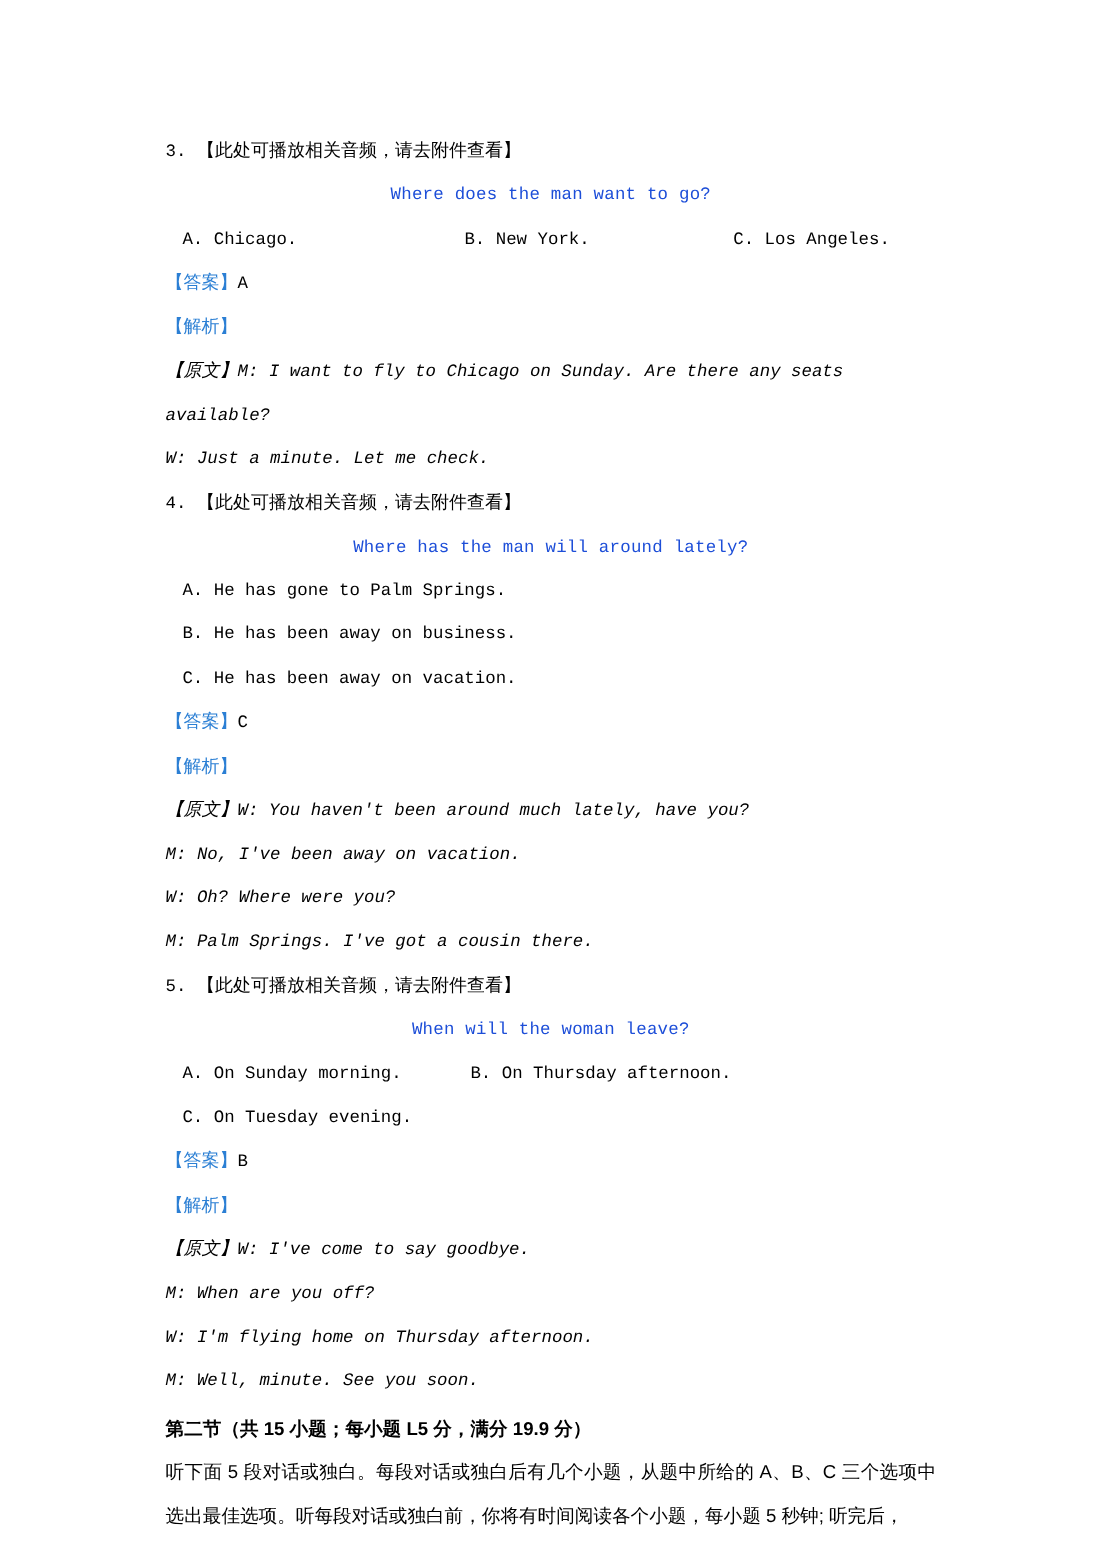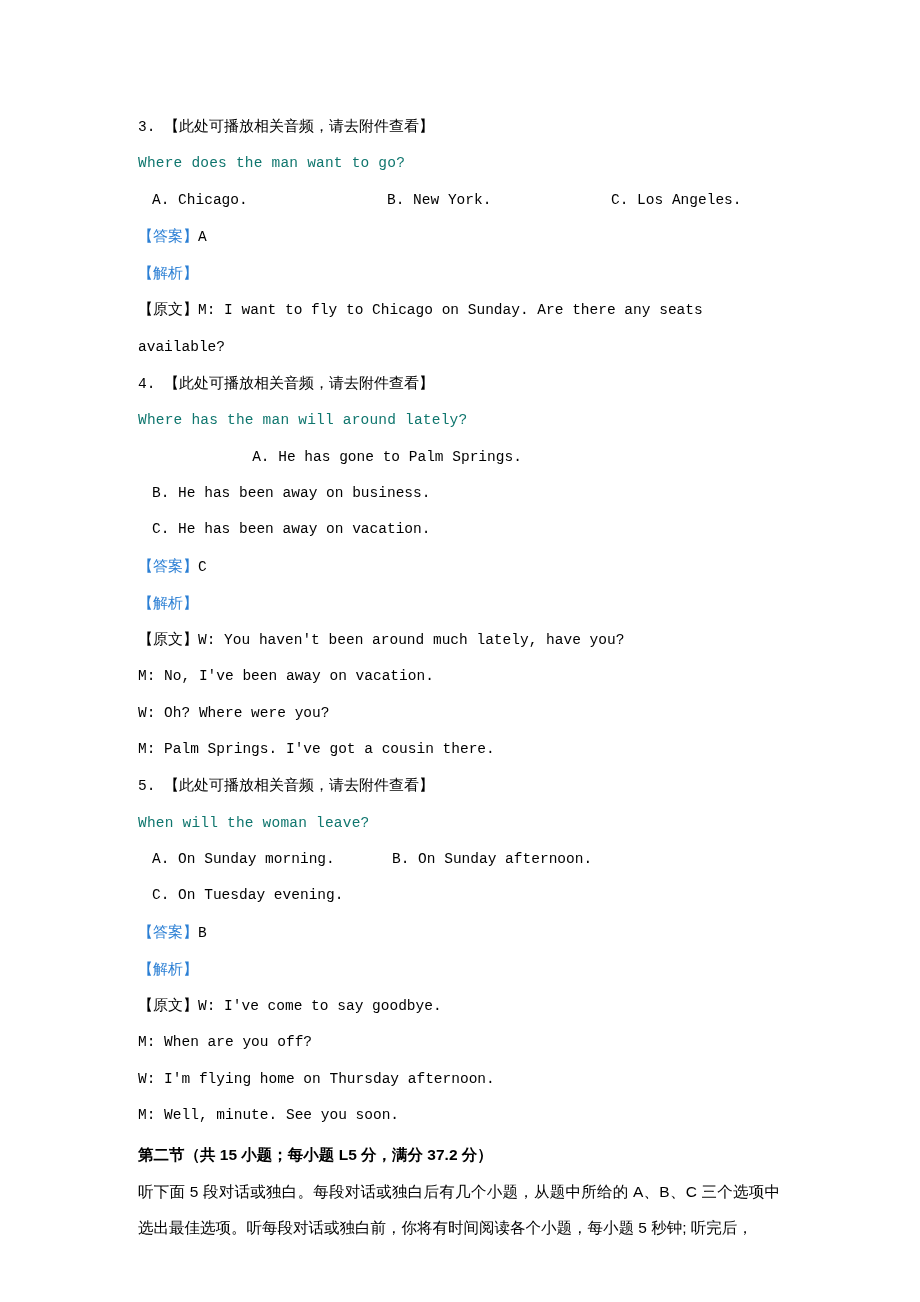--- a/index.html
+++ b/index.html
@@ -22,21 +22,22 @@
   }
   .q-block {
     margin-bottom: 0;
   }
   .line {
     font-family: "Liberation Mono", monospace;
     font-size: 14.5px;
     line-height: 36.3px;
     letter-spacing: 0.2px;
     white-space: normal;
-    color: #0f766e;
+    color: #1d4ed8;
+    text-align: center;
   }
   .q-head {
     font-family: "Liberation Mono", monospace;
     font-size: 14.5px;
     line-height: 36.3px;
   }
   .q-head .num {
     font-family: "Liberation Mono", monospace;
   }
   .q-head .audio {
@@ -61,20 +62,21 @@
   }
   .tagline .val {
     color: #000;
     font-family: "Liberation Mono", monospace;
     font-size: 14.5px;
   }
   .src-line {
     font-family: "Liberation Mono", monospace;
     font-size: 14.5px;
     line-height: 36.3px;
+    font-style: italic;
   }
   .src-line .label {
     font-family: "Liberation Sans", sans-serif;
     font-size: 15px;
   }
   .section-head {
     font-family: "Liberation Sans", sans-serif;
     font-weight: bold;
     font-size: 15.5px;
     line-height: 36.3px;
@@ -82,21 +84,21 @@
   }
   .section-body {
     font-family: "Liberation Sans", sans-serif;
     font-size: 15.5px;
     line-height: 36.3px;
     text-align: justify;
   }
   
   .tab-a { display: inline-block; min-width: 235px; }
   .tab-b { display: inline-block; min-width: 224px; }
-  .tab-a2 { display: inline-block; min-width: 470px; text-align: center; }
+  .tab-a2 { display: inline-block; min-width: 470px; }
   .tab-a3 { display: inline-block; min-width: 120px; }
   .tab-a4 { display: inline-block; min-width: 240px; }
   .tab-b4 { display: inline-block; min-width: 218px; }
 </style>
 </head>
 <body>
 
 <div class="page">
 
   <div class="q-block">
@@ -108,20 +110,21 @@
     <div class="opts">
       <span class="opt tab-a">A. Chicago.</span><span class="opt tab-b">B. New York.</span><span class="opt">C. Los Angeles.</span>
     </div>
     <div class="tagline">
       <span>【答案】</span><span class="val">A</span>
     </div>
     <div class="tagline">【解析】</div>
     <div class="src-line">
       <span class="label">【原文】</span><span>M: I want to fly to Chicago on Sunday. Are there any seats available?</span>
     </div>
+    <div class="src-line">W: Just a minute. Let me check.</div>
   </div>
 
   <div class="q-block">
     <div class="q-head">
       <span class="num">4.</span>
       <span class="audio">【此处可播放相关音频，请去附件查看】</span>
     </div>
     <div class="line">Where has the man will around lately?</div>
     <div class="opts">
       <span class="opt tab-a2">A. He has gone to Palm Springs.</span><span class="opt">B. He has been away on business.</span>
@@ -139,30 +142,30 @@
     <div class="src-line">M: Palm Springs. I've got a cousin there.</div>
   </div>
 
   <div class="q-block">
     <div class="q-head">
       <span class="num">5.</span>
       <span class="audio">【此处可播放相关音频，请去附件查看】</span>
     </div>
     <div class="line">When will the woman leave?</div>
     <div class="opts">
-      <span class="opt tab-a4">A. On Sunday morning.</span><span class="opt tab-b4">B. On Sunday afternoon.</span><span class="opt">C. On Tuesday evening.</span>
+      <span class="opt tab-a4">A. On Sunday morning.</span><span class="opt tab-b4">B. On Thursday afternoon.</span><span class="opt">C. On Tuesday evening.</span>
     </div>
     <div class="tagline">
       <span>【答案】</span><span class="val">B</span>
     </div>
     <div class="tagline">【解析】</div>
     <div class="src-line">
       <span class="label">【原文】</span><span>W: I've come to say goodbye.</span>
     </div>
     <div class="src-line">M: When are you off?</div>
     <div class="src-line">W: I'm flying home on Thursday afternoon.</div>
     <div class="src-line">M: Well, minute. See you soon.</div>
   </div>
 
-  <div class="section-head">第二节（共 15 小题；每小题 L5 分，满分 37.2 分）</div>
+  <div class="section-head">第二节（共 15 小题；每小题 L5 分，满分 19.9 分）</div>
   <div class="section-body">听下面 5 段对话或独白。每段对话或独白后有几个小题，从题中所给的 A、B、C 三个选项中选出最佳选项。听每段对话或独白前，你将有时间阅读各个小题，每小题 5 秒钟; 听完后，</div>
 
 </div>
 
 </body></html>

